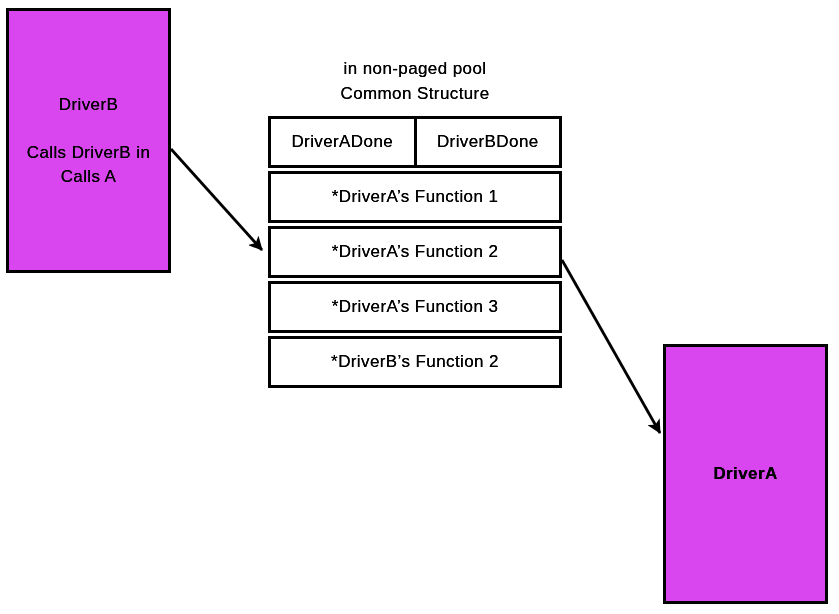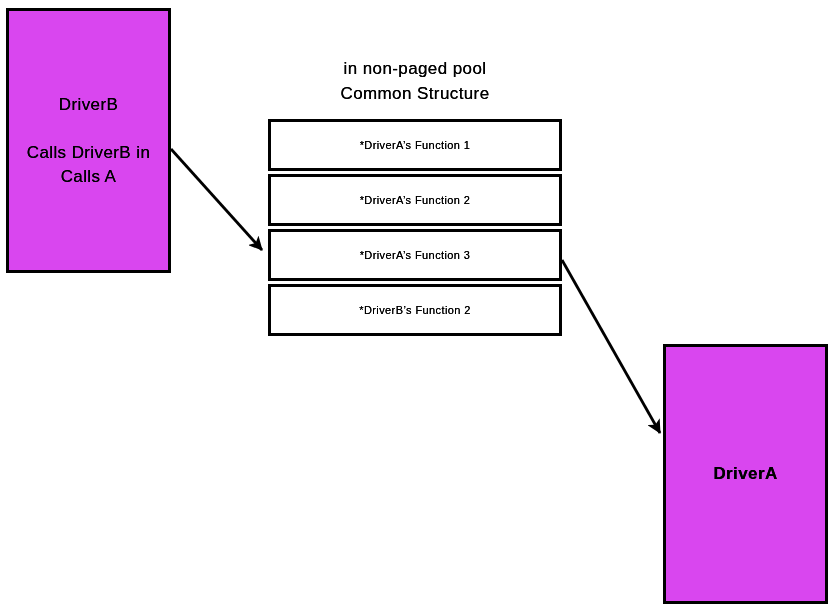--- a/index.html
+++ b/index.html
@@ -76,21 +76,21 @@
   }
   .structure .fn-row {
     margin-top: 3px;
     border: 3px solid #000000;
     box-sizing: border-box;
     height: 52px;
     background: #ffffff;
     display: flex;
     align-items: center;
     justify-content: center;
-    font-size: 11px;
+    font-size: 17px;
   }
 
   
   .arrow-layer {
     position: absolute;
     left: 0;
     top: 0;
     width: 839px;
     height: 614px;
     pointer-events: none;
@@ -119,20 +119,24 @@
       <div>Calls A</div>
     </div>
   </div>
 
   <div class="structure-title txt">
     <div>in non-paged pool</div>
     <div>Common Structure</div>
   </div>
 
   <div class="structure">
+    <div class="header-row">
+      <div class="header-cell first txt">DriverADone</div>
+      <div class="header-cell txt">DriverBDone</div>
+    </div>
     <div class="fn-row txt">*DriverA’s Function 1</div>
     <div class="fn-row txt">*DriverA’s Function 2</div>
     <div class="fn-row txt">*DriverA’s Function 3</div>
     <div class="fn-row txt">*DriverB’s Function 2</div>
   </div>
 
   <div class="driver-box" id="drivera-box">
     <div class="box-text txt">DriverA</div>
   </div>
 

